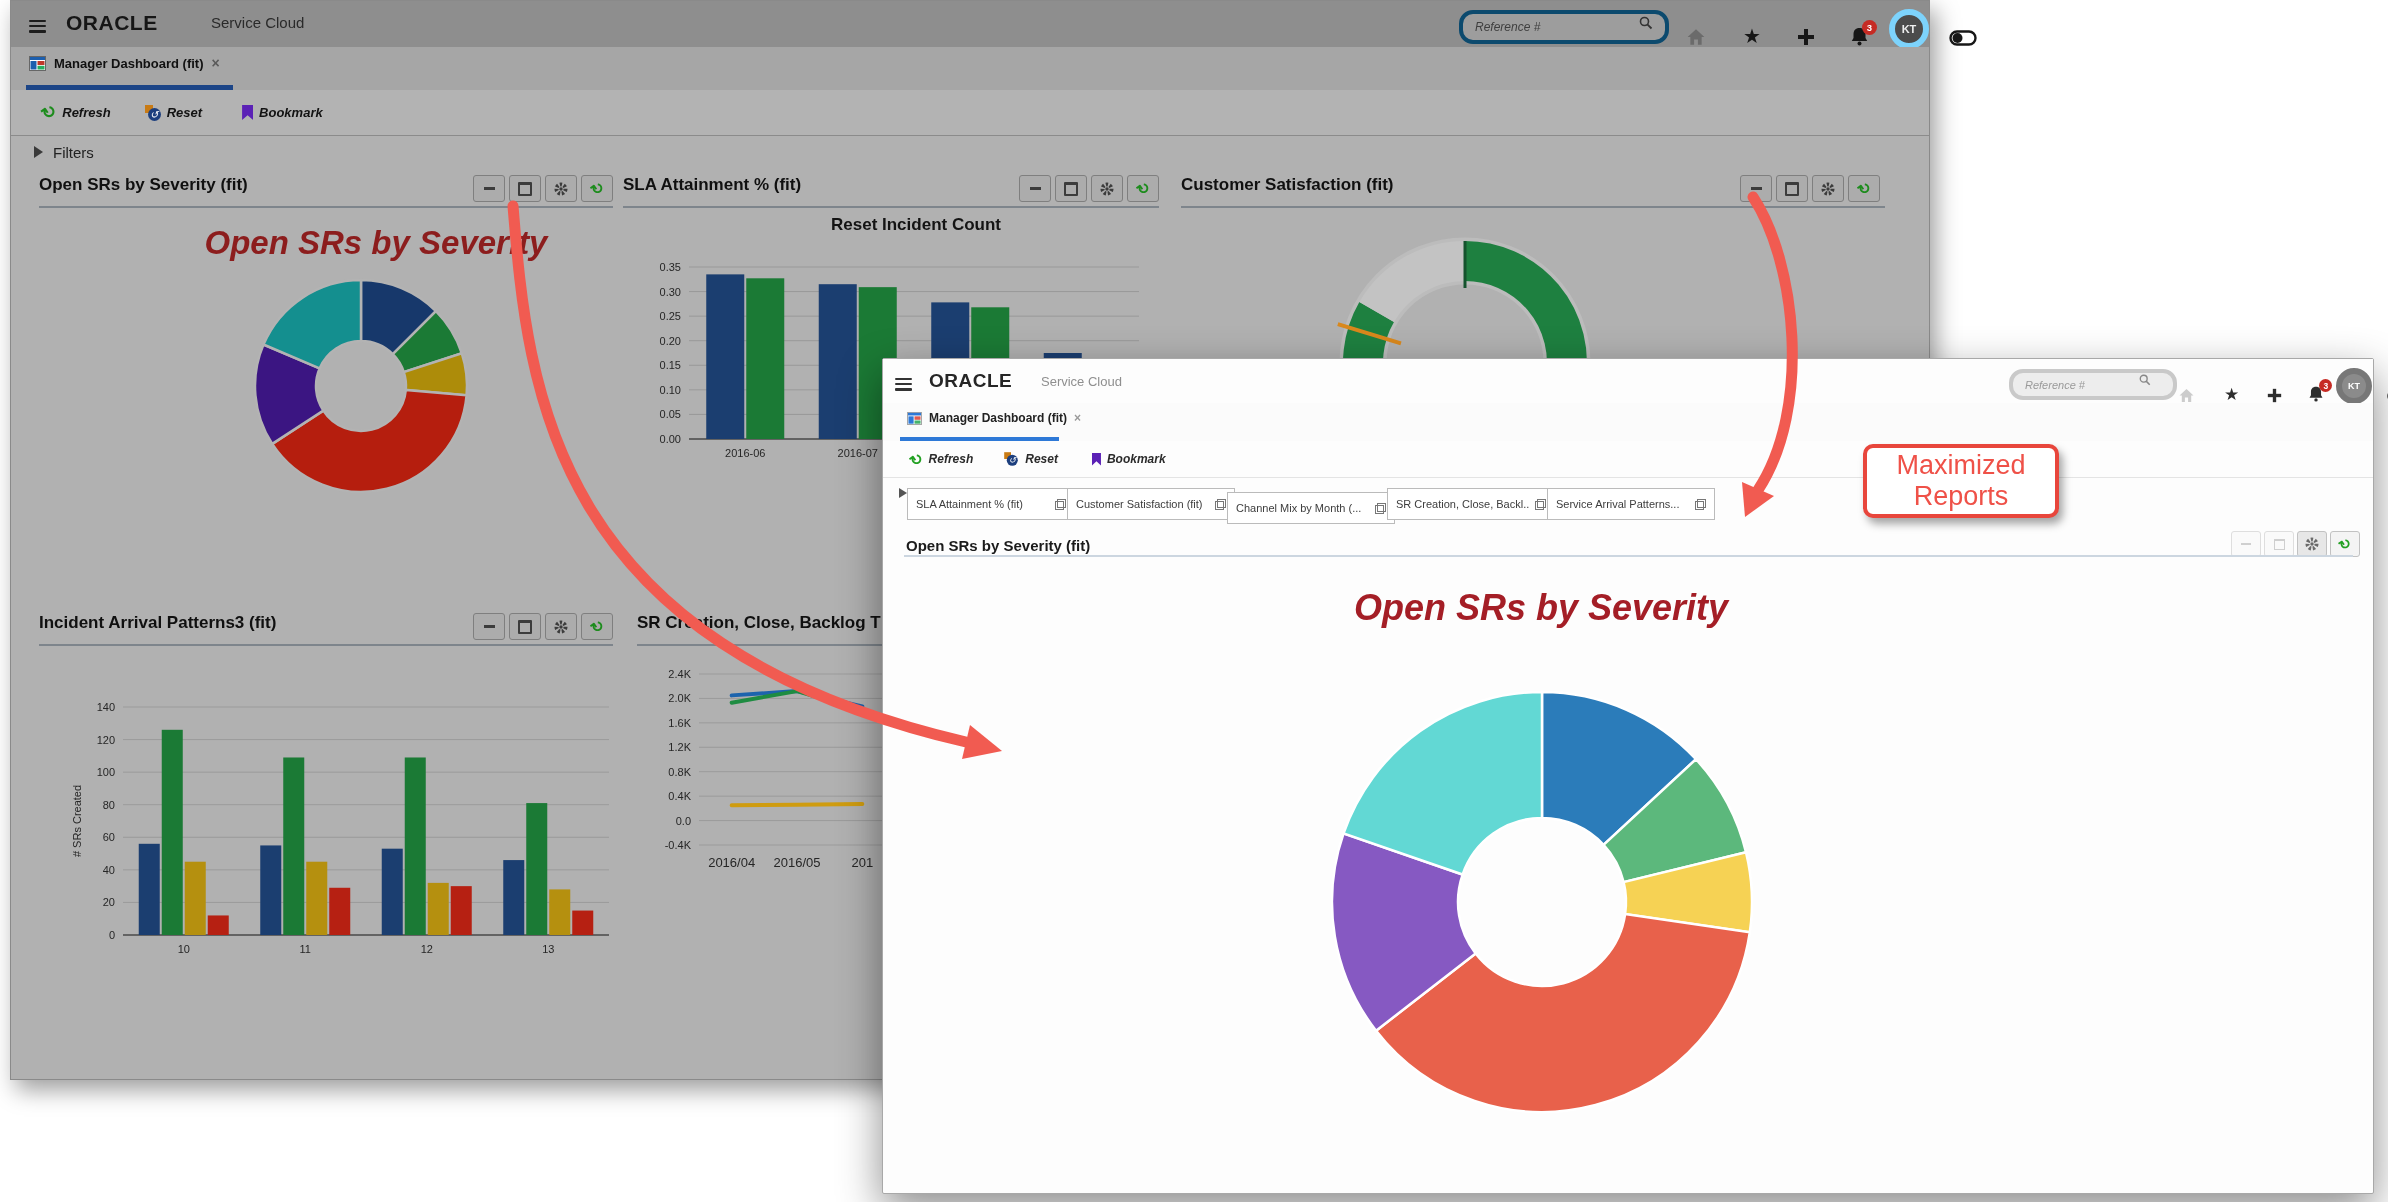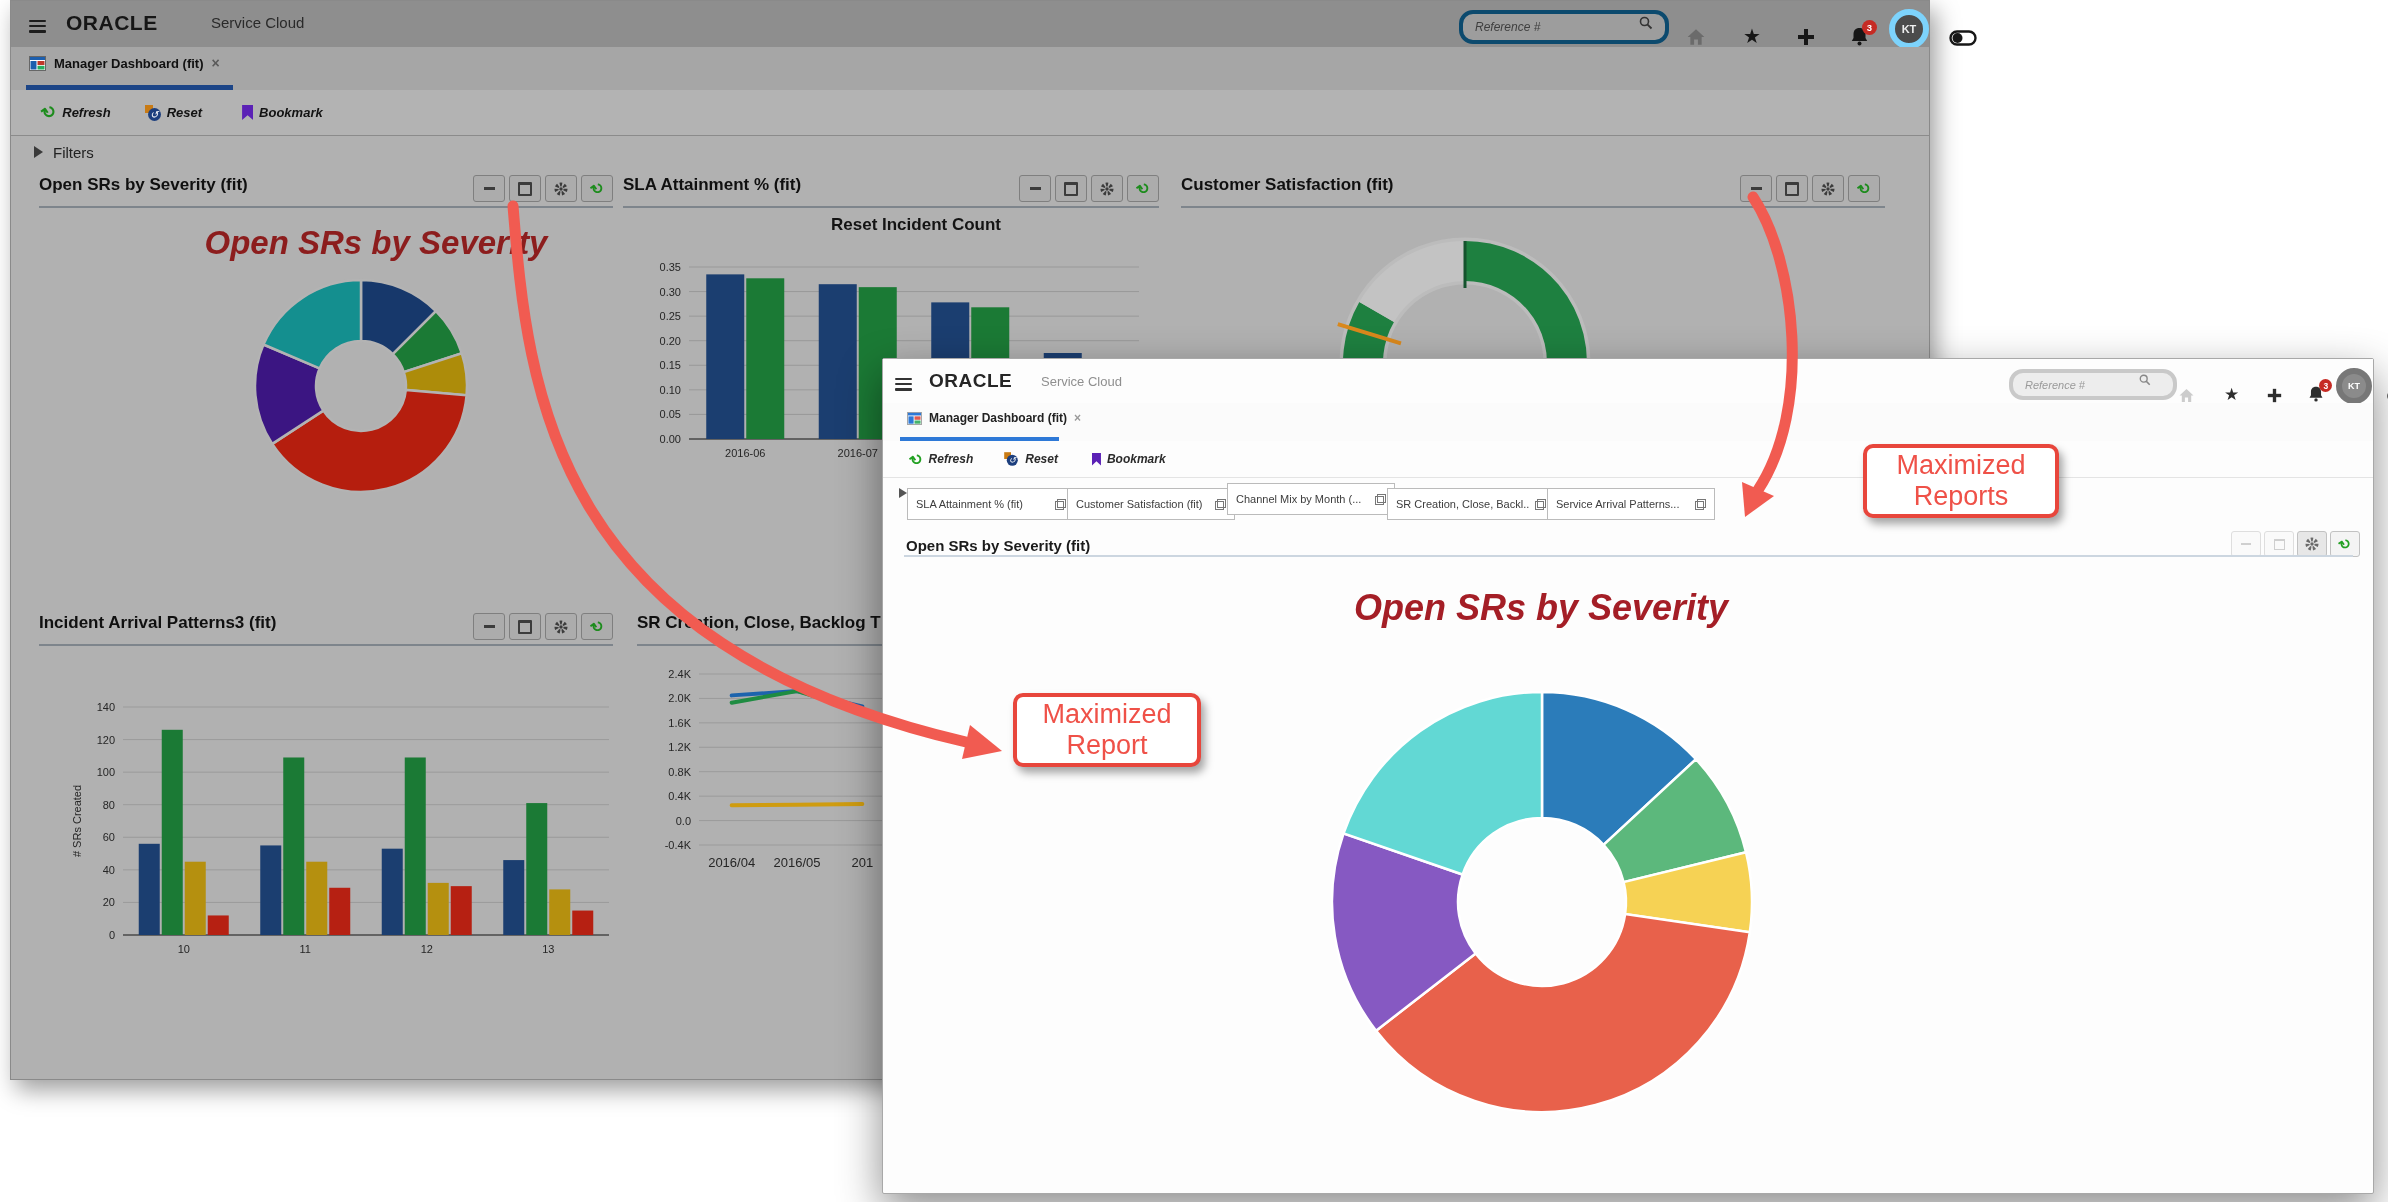--- a/index.html
+++ b/index.html
@@ -508,21 +508,21 @@
           <i></i>
         </span>
     </div>
     <div class="minibox" style="left:184px;top:129px;width:150px;">
       <span class="lbl">Customer Satisfaction (fit)</span>
       <span class="restore-ico">
           <i></i>
           <i></i>
         </span>
     </div>
-    <div class="minibox" style="left:344px;top:124px;width:150px;justify-content:space-between;">
+    <div class="minibox" style="left:344px;top:133px;width:150px;justify-content:space-between;">
       <span class="lbl">Channel Mix by Month (...</span>
       <span class="restore-ico">
           <i></i>
           <i></i>
         </span>
     </div>
     <div class="minibox" style="left:504px;top:129px;width:150px;">
       <span class="lbl">SR Creation, Close, Backl...</span>
       <span class="restore-ico">
           <i></i>
@@ -568,14 +568,13 @@
       </svg>
   </div>
 
   <svg class="anno-svg" width="2388" height="1202">
     <path d="M513 206 C528 390 550 645 966 742" fill="none" stroke="#f15b51" stroke-width="11" stroke-linecap="round"></path>
     <polygon points="1002,751 962,759 970,725" fill="#f15b51"></polygon>
     <path d="M1753 197 C1796 262 1812 408 1758 490" fill="none" stroke="#f15b51" stroke-width="11" stroke-linecap="round"></path>
     <polygon points="1745,517 1742,482 1774,496" fill="#f15b51"></polygon>
   </svg>
   <div class="anno-box" style="left:1863px;top:444px;width:188px;height:66px;">Maximized Reports</div>
-  <div class="anno-box" style="left:1013px;top:693px;width:180px;height:66px;">Maximized Report</div>
 </div>
 
 </body></html>

